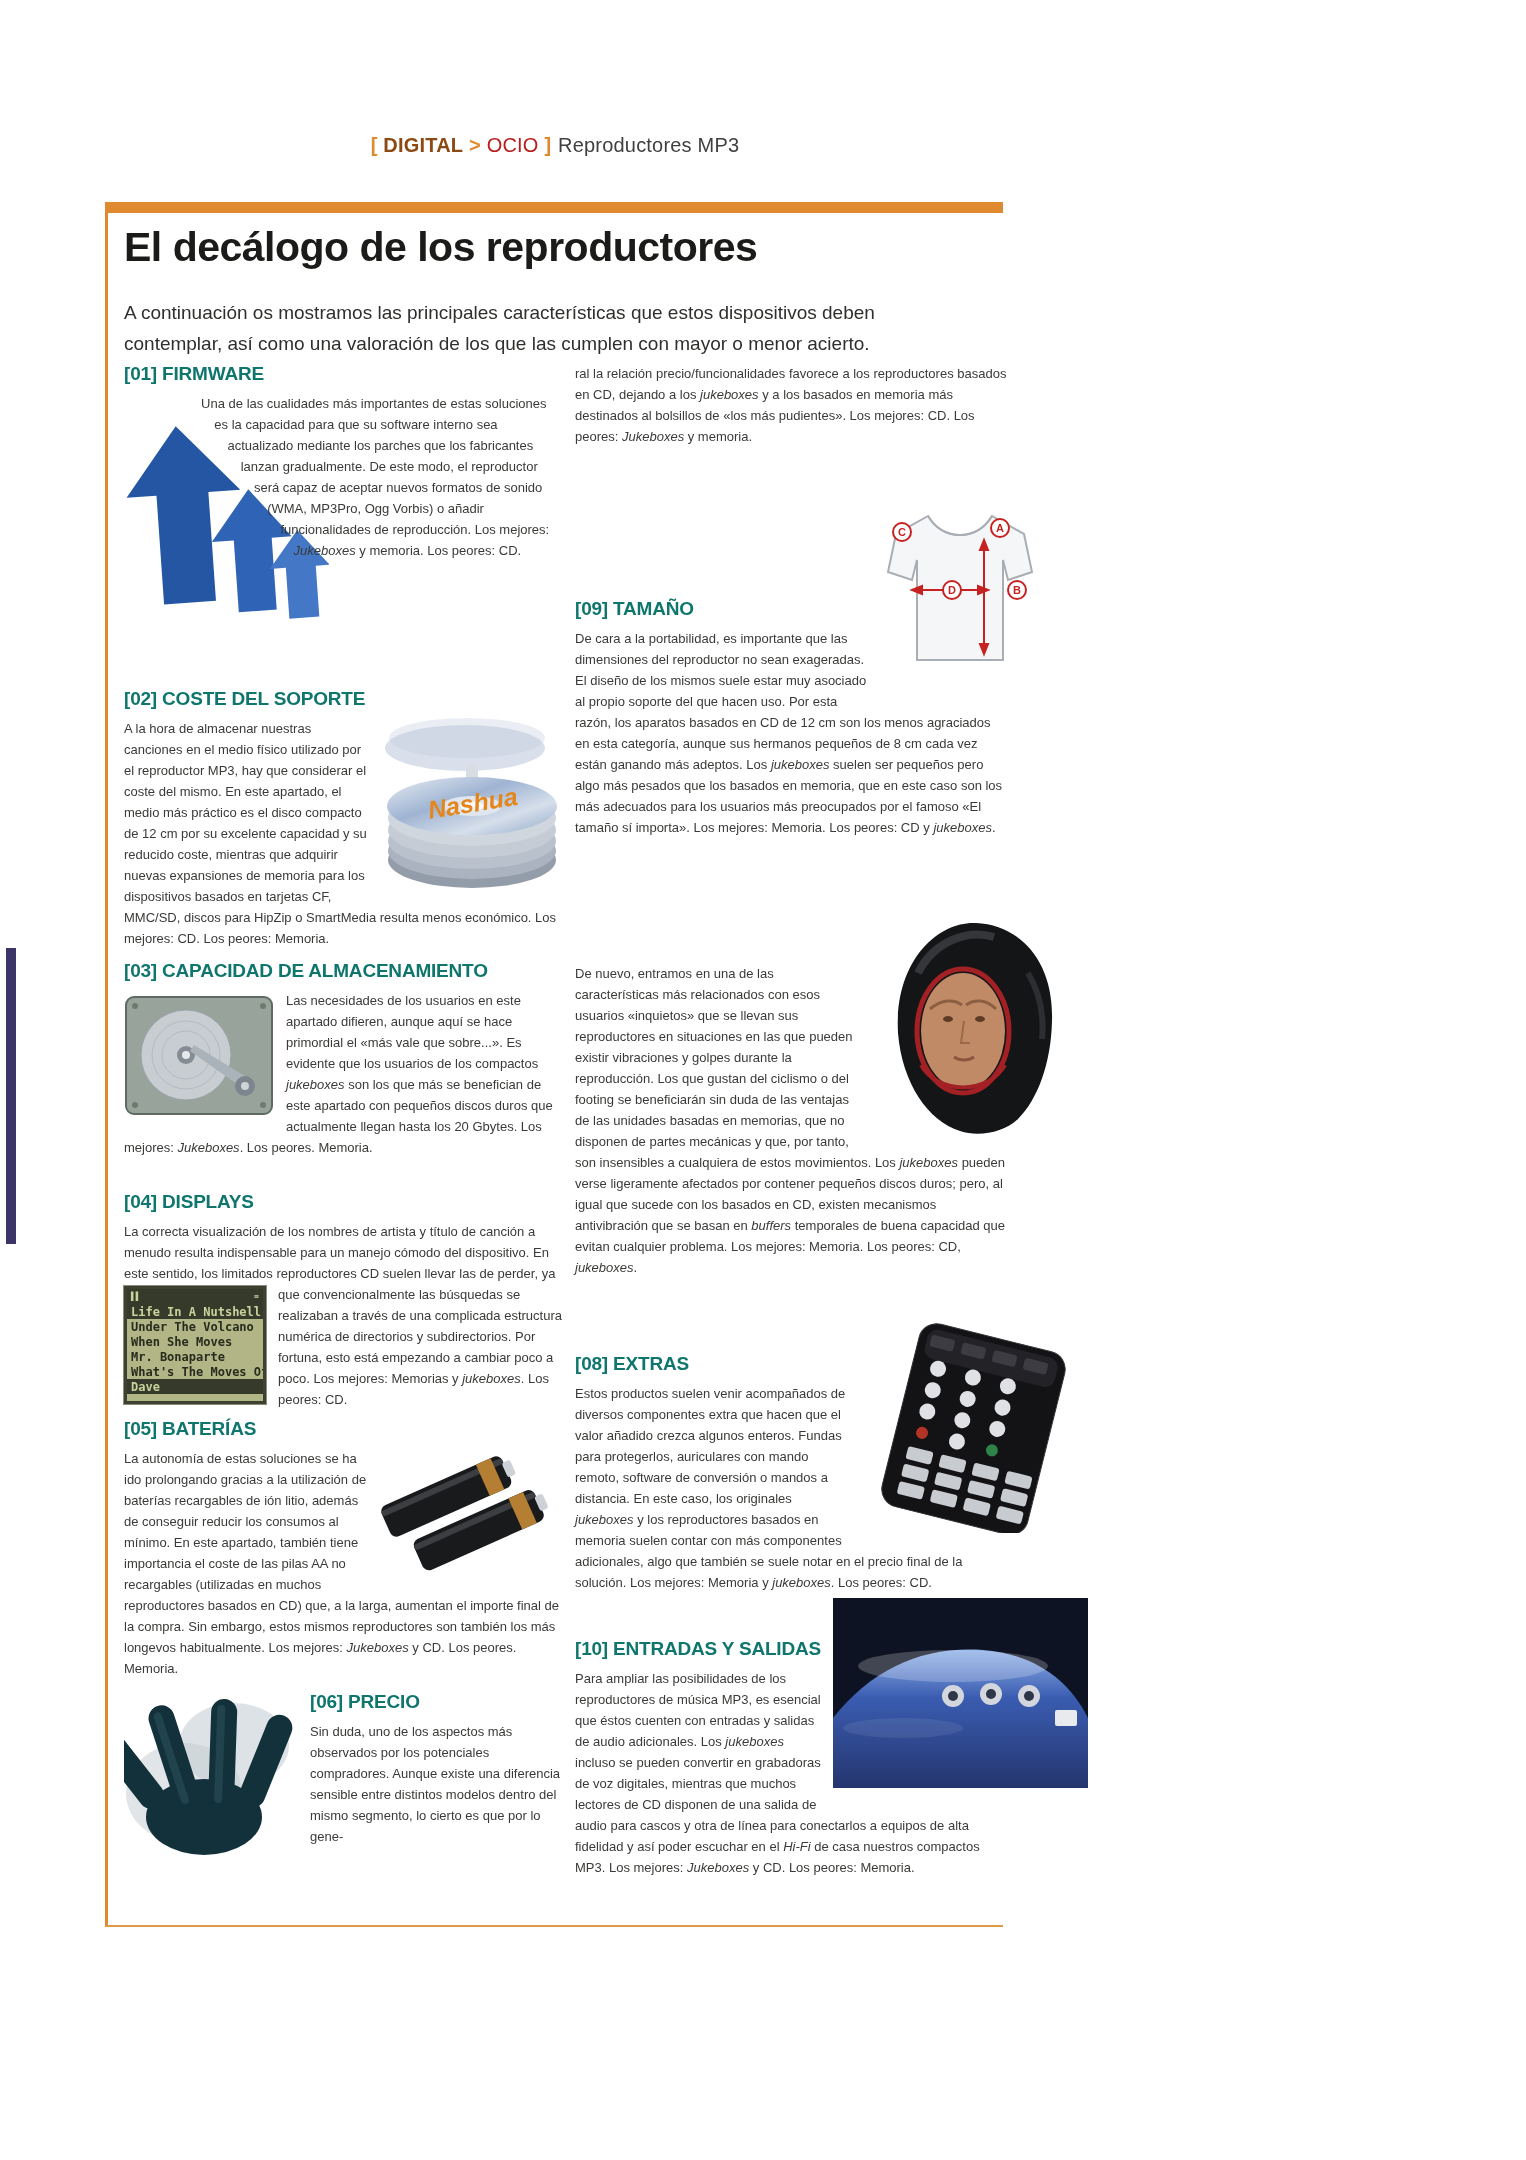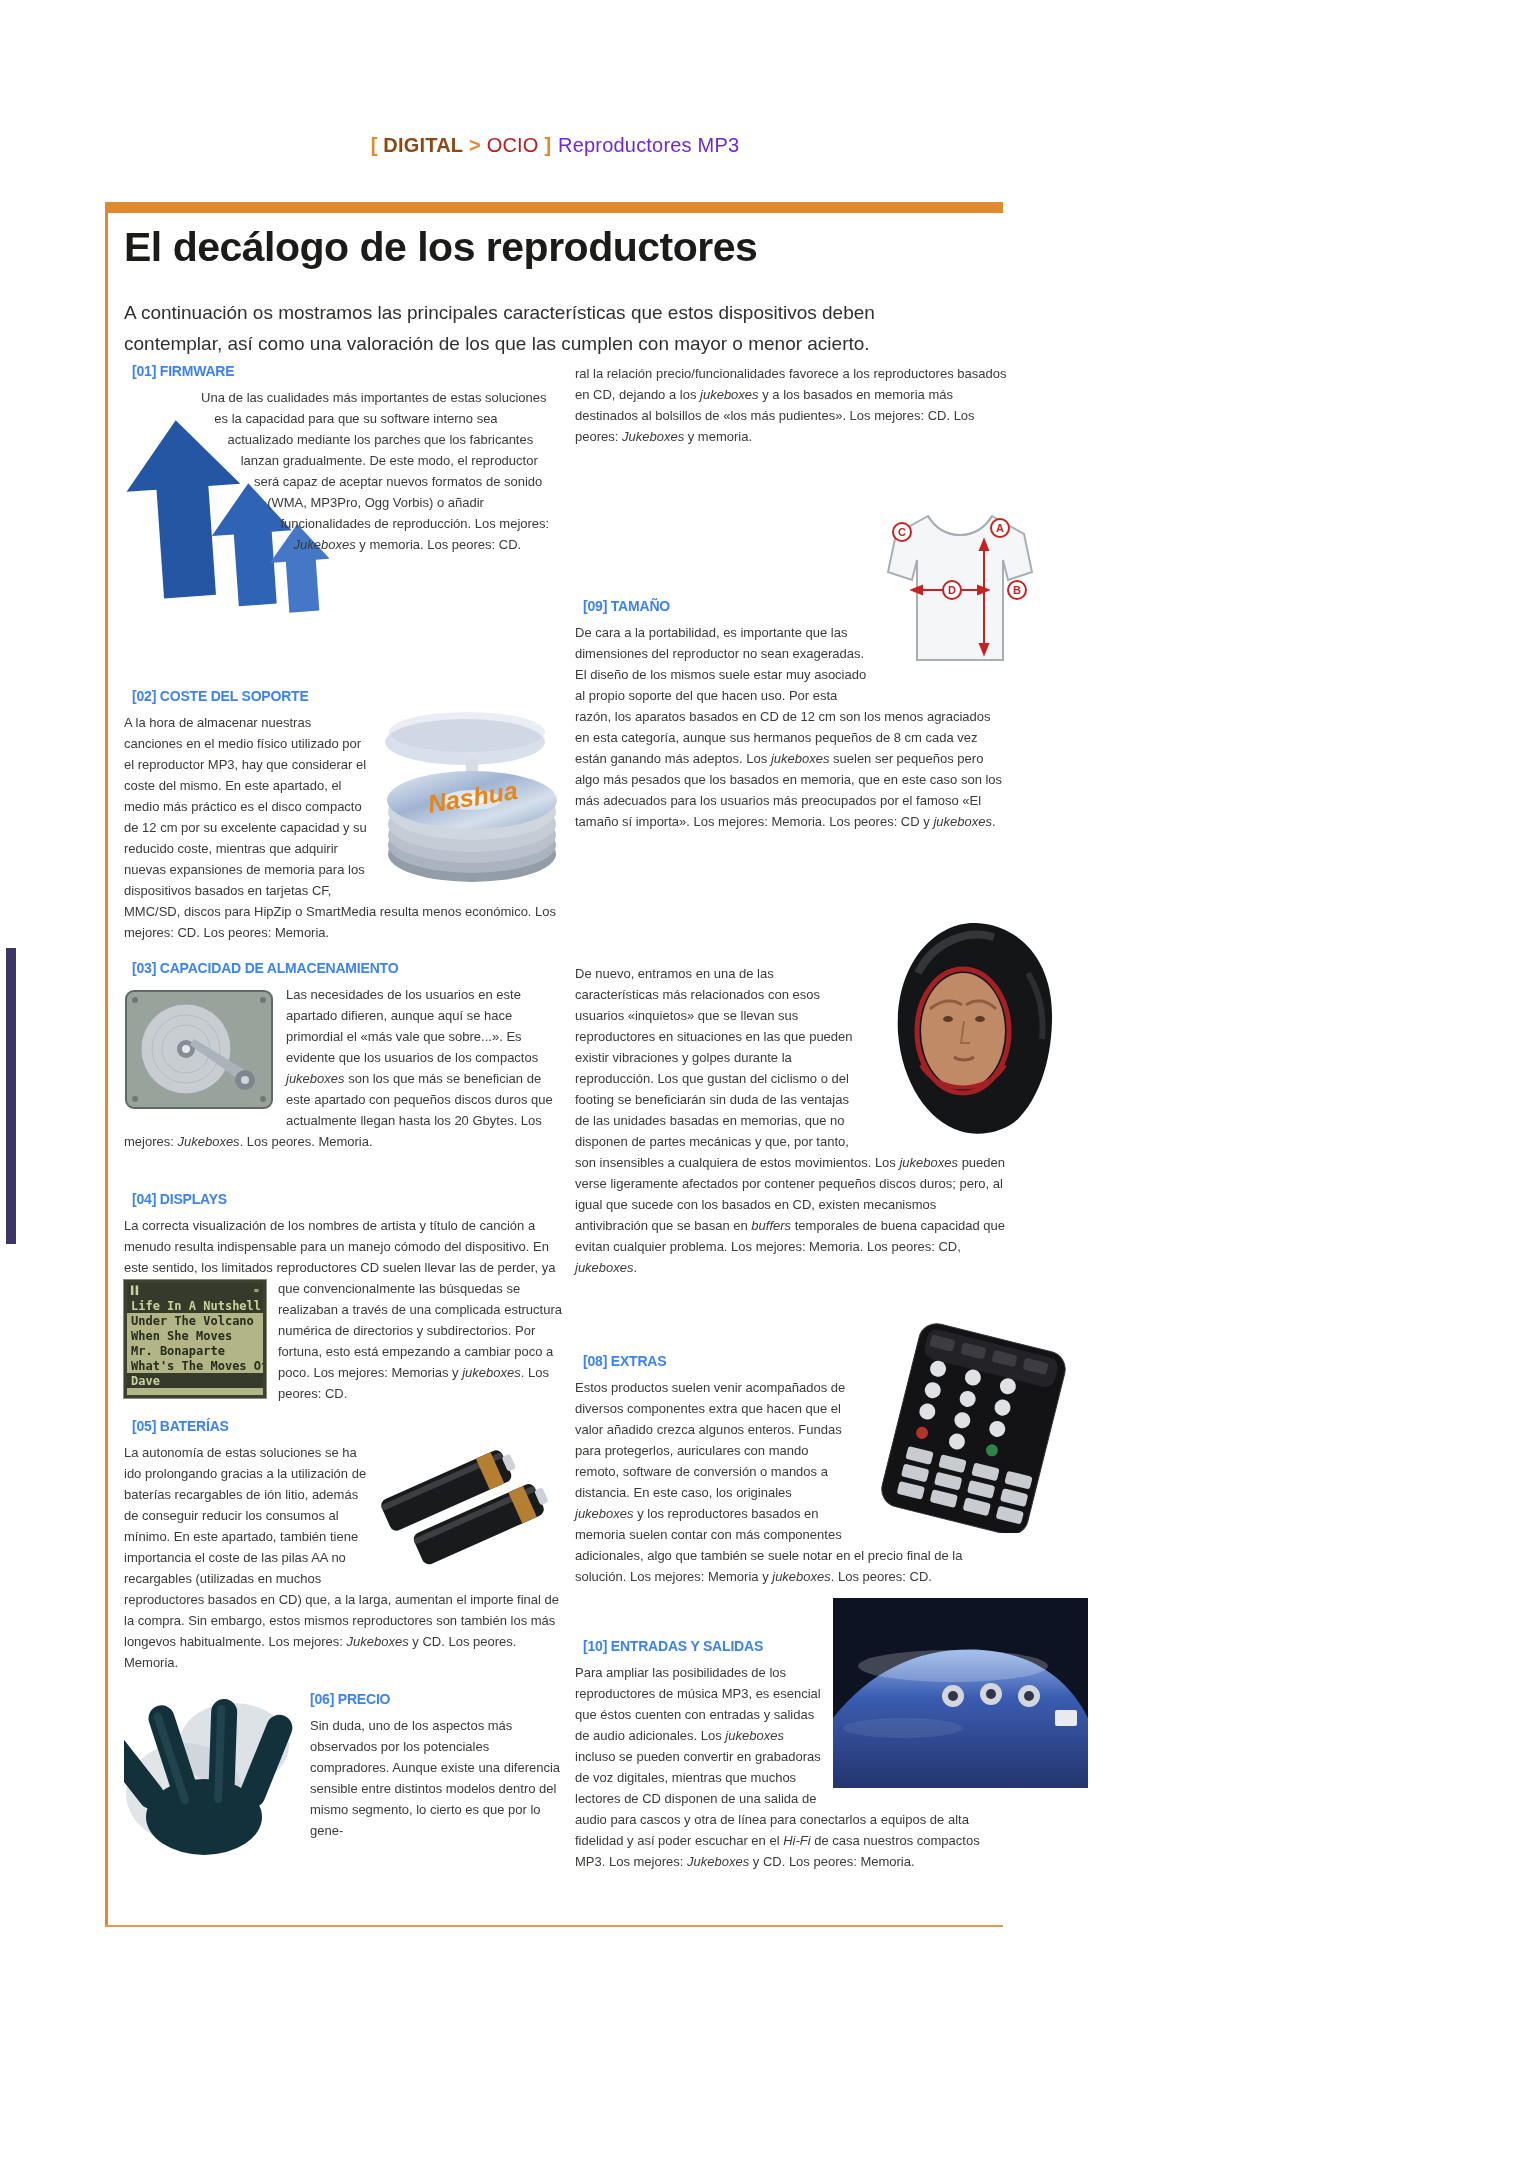--- a/index.html
+++ b/index.html
@@ -7,38 +7,38 @@
   body { font-family:"Liberation Sans", sans-serif; color:#333331; }
   .page { position:relative; width:1526px; height:2160px; background:#ffffff; overflow:hidden; }
 
   
   .kicker { position:absolute; top:134px; left:105px; width:900px; text-align:center;
             font-size:20px; color:#3c3c3a; letter-spacing:0.2px; }
   .k-bracket { color:#e0892f; font-weight:bold; }
   .k-digital { color:#8c4a12; font-weight:bold; }
   .k-sep     { color:#e0892f; font-weight:bold; }
   .k-ocio    { color:#b91c1c; }
-  .k-title   { color:#6d28d9; margin-left:1px; }
+  .k-title   { color:#404040; margin-left:1px; }
 
   .top-bar     { position:absolute; left:105px; top:202px; width:898px; height:11px; background:#df8a2e; }
   .left-rule   { position:absolute; left:105px; top:213px; width:3px;  height:1713px; background:#df8a2e; }
   .bottom-rule { position:absolute; left:105px; top:1925px; width:898px; height:2px; background:#e09a45; }
   .spine-bar   { position:absolute; left:6px;  top:948px;  width:10px; height:296px; background:#3b3667; }
 
   .headline { position:absolute; top:224px; left:124px; font-size:41px; font-weight:bold;
               color:#1b1b19; letter-spacing:-0.5px; }
   .intro    { position:absolute; top:297px; left:124px; width:800px; font-size:19px;
               line-height:31px; color:#2f2f2d; }
 
   
   .col { position:absolute; top:363px; }
   .col-l { left:124px; width:438px; }
   .col-r { left:575px; width:433px; }
 
-  .sec h2 { font-size:14px; font-weight:bold; color:#3b82f6; margin:0 0 8px 8px; letter-spacing:-0.2px; }
+  .sec h2 { font-size:19px; font-weight:bold; color:#0f766e; margin:0 0 8px 0; letter-spacing:-0.2px; }
   .sec p, .cont p { font-size:13px; line-height:21px; color:#3a3a38; }
   .sec p i, .cont p i { font-style:italic; }
 
   .sec01 { min-height:325px; } .sec02 { min-height:272px; } .sec03 { min-height:231px; }
   .sec04 { min-height:227px; } .sec05 { min-height:273px; }
   .cont  { min-height:235px; } .sec07 { min-height:365px; } .sec08 { min-height:390px; }
   .sec09 { min-height:285px; }
 
   
   .img svg { display:block; width:100%; height:100%; }

